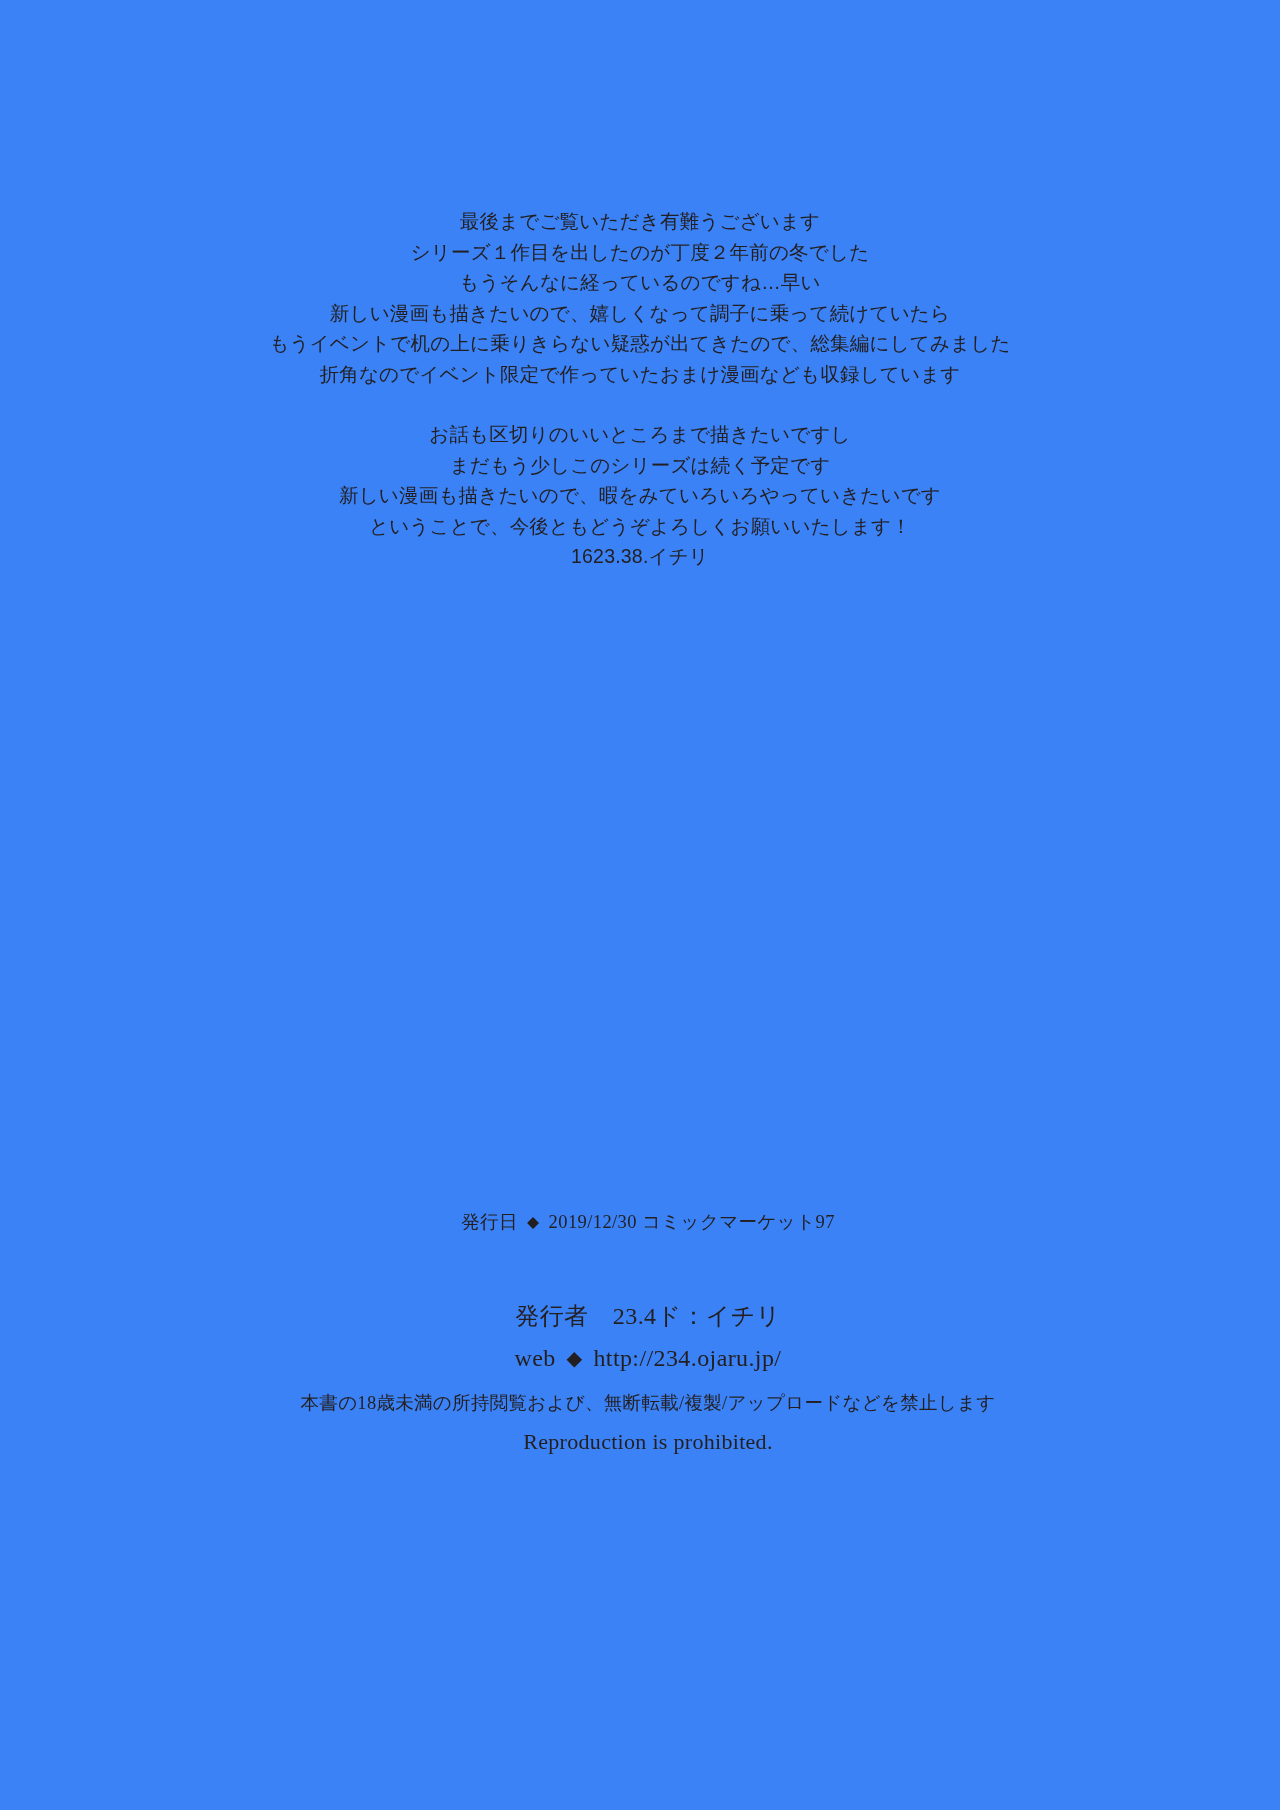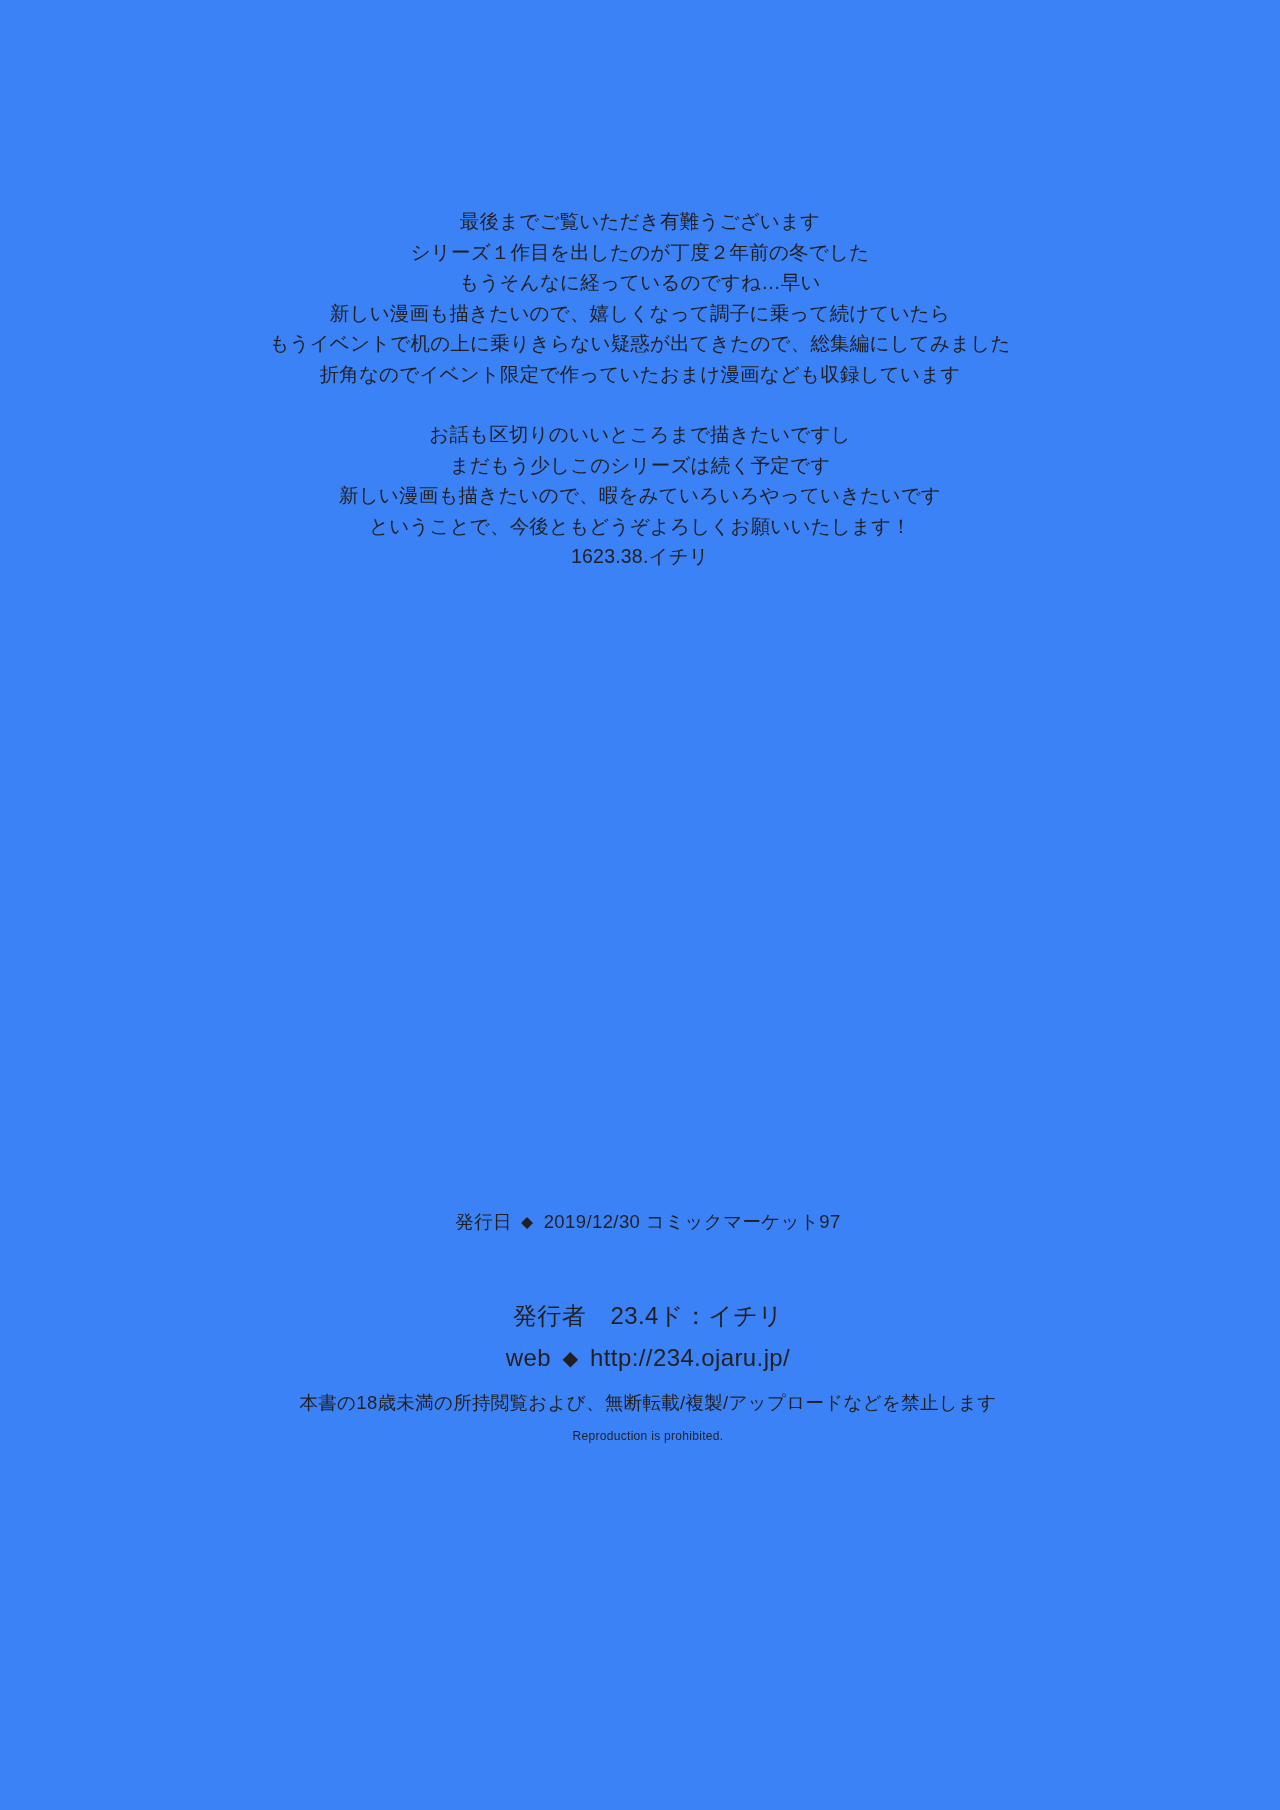--- a/index.html
+++ b/index.html
@@ -47,20 +47,21 @@
     letter-spacing: 0.3px;
   }
 
   
   .colophon {
     position: absolute;
     left: 16px;
     right: 0;
     text-align: center;
     color: #231f20;
+    font-family: Liberation Serif, serif;
   }
   .pubdate {
     top: 1209px;
     font-size: 18.5px;
     letter-spacing: 0.4px;
   }
   .publisher {
     top: 1300px;
     font-size: 24px;
     letter-spacing: 0.4px;
@@ -72,21 +73,21 @@
     color: #231f20;
     text-decoration: none;
   }
   .notice {
     top: 1390px;
     font-size: 18.5px;
     letter-spacing: 0.3px;
   }
   .notice .line2 {
     margin-top: 14px;
-    font-size: 12px;
+    font-size: 22px;
   }
   .diamond {
     display: inline-block;
     transform: scale(0.85);
     padding: 0 3px;
   }
 </style>
 </head>
 <body>
 

